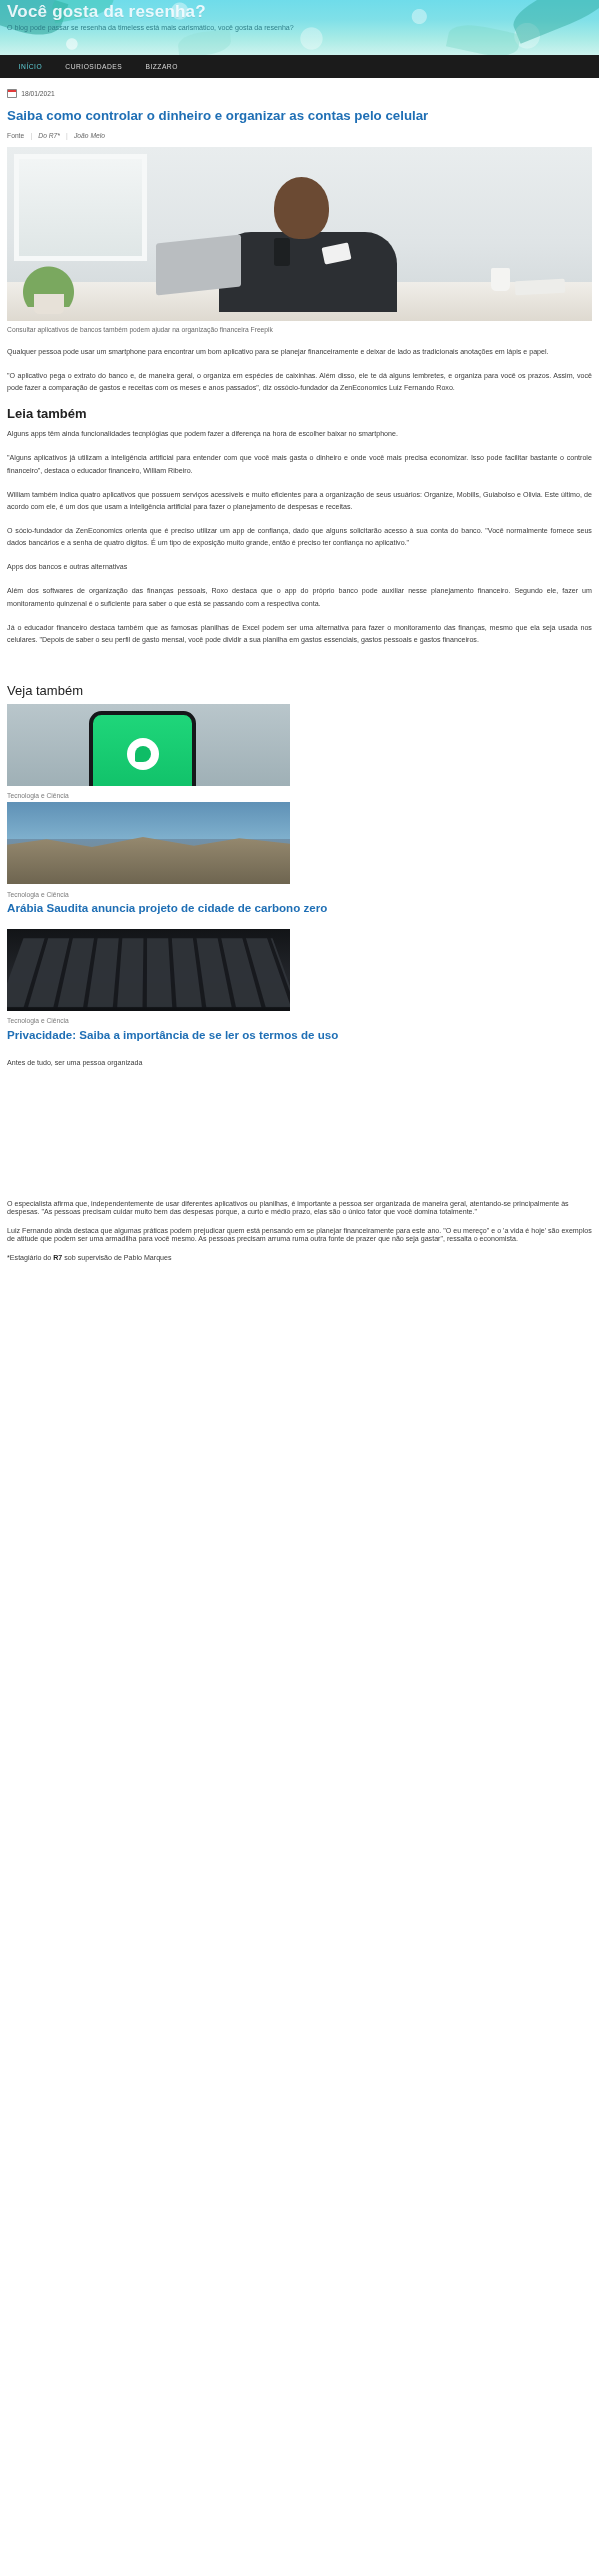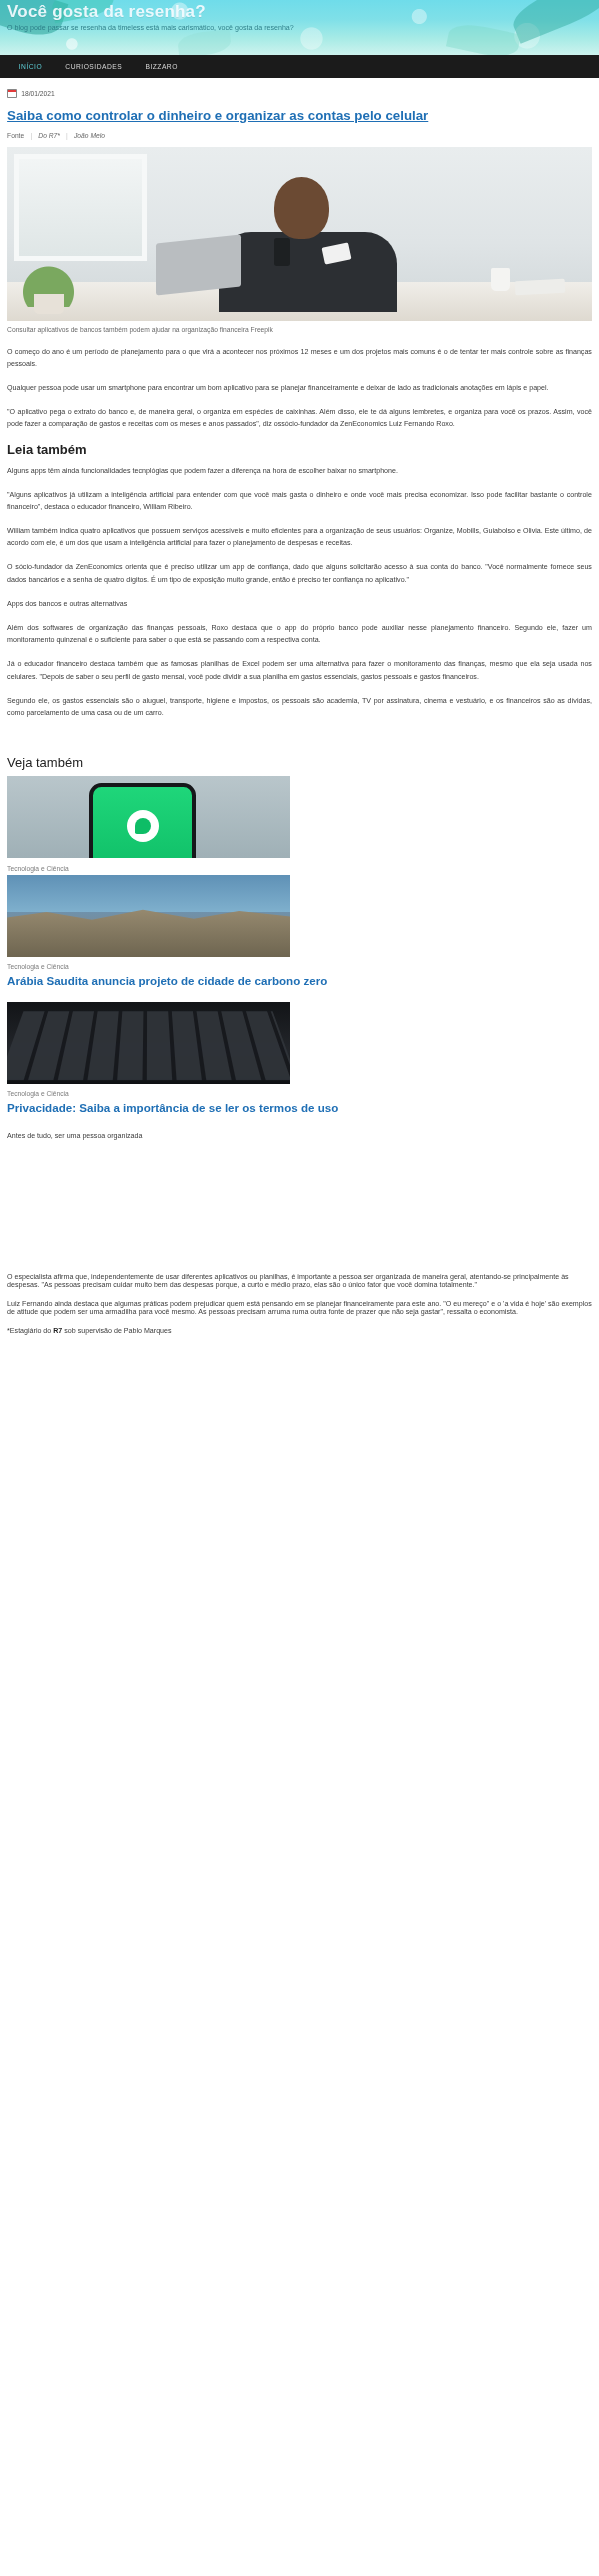--- a/index.html
+++ b/index.html
@@ -98,21 +98,20 @@
   }
   .meta-date { font-size: 6.7px; color: #555; }
 
   h1.headline {
     font-size: 13.3px;
     line-height: 1.45;
     font-weight: bold;
     color: #1f6fb5;
     margin: 1.8px 0 7.1px 0;
     text-align: justify;
-    text-decoration: underline;
   }
 
   .byline {
     font-size: 6.7px;
     color: #666;
     display: flex;
     align-items: center;
     gap: 6.2px;
     margin-bottom: 8px;
   }
@@ -346,35 +345,33 @@
       <div class="person-body"></div>
       <div class="person-head"></div>
       <div class="laptop"></div>
       <div class="phone"></div>
       <div class="card"></div>
       <div class="cup"></div>
       <div class="notebook"></div>
     </div>
     <div class="caption">Consultar aplicativos de bancos também podem ajudar na organização financeira Freepik</div>
 
-    <p class="body">O começo do ano é um período de planejamento para o que virá a acontecer nos próximos 12 meses e um dos projetos mais comuns é o de tentar ter mais controle sobre as finanças pessoais.</p>
     <p class="body">Qualquer pessoa pode usar um smartphone para encontrar um bom aplicativo para se planejar financeiramente e deixar de lado as tradicionais anotações em lápis e papel.</p>
     <p class="body">"O aplicativo pega o extrato do banco e, de maneira geral, o organiza em espécies de caixinhas. Além disso, ele te dá alguns lembretes, e organiza para você os prazos. Assim, você pode fazer a comparação de gastos e receitas com os meses e anos passados", diz ossócio-fundador da ZenEconomics Luiz Fernando Roxo.</p>
 
     <h3 class="subhead">Leia também</h3>
 
     <p class="body">Alguns apps têm ainda funcionalidades tecnplógias que podem fazer a diferença na hora de escolher baixar no smartphone.</p>
     <p class="body">"Alguns aplicativos já utilizam a inteligência artificial para entender com que você mais gasta o dinheiro e onde você mais precisa economizar. Isso pode facilitar bastante o controle financeiro", destaca o educador financeiro, William Ribeiro.</p>
     <p class="body">William também indica quatro aplicativos que possuem serviços acessíveis e muito eficientes para a organização de seus usuários: Organize, Mobills, Guiabolso e Olivia. Este último, de acordo com ele, é um dos que usam a inteligência artificial para fazer o planejamento de despesas e receitas.</p>
     <p class="body">O sócio-fundador da ZenEconomics orienta que é preciso utilizar um app de confiança, dado que alguns solicitarão acesso à sua conta do banco. "Você normalmente fornece seus dados bancários e a senha de quatro dígitos. É um tipo de exposição muito grande, então é preciso ter confiança no aplicativo."</p>
 
     <p class="body">Apps dos bancos e outras alternativas</p>
     <p class="body">Além dos softwares de organização das finanças pessoais, Roxo destaca que o app do próprio banco pode auxiliar nesse planejamento financeiro. Segundo ele, fazer um monitoramento quinzenal é o suficiente para saber o que está se passando com a respectiva conta.</p>
     <p class="body">Já o educador financeiro destaca também que as famosas planilhas de Excel podem ser uma alternativa para fazer o monitoramento das finanças, mesmo que ela seja usada nos celulares. "Depois de saber o seu perfil de gasto mensal, você pode dividir a sua planilha em gastos essenciais, gastos pessoais e gastos financeiros.</p>
-    <p class="body">Segundo ele, os gastos essenciais são o aluguel, transporte, higiene e impostos, os pessoais são academia, TV por assinatura, cinema e vestuário, e os financeiros são as dívidas, como parcelamento de uma casa ou de um carro.</p>
 
     <h3 class="veja">Veja também</h3>
 
     <div class="rel-item">
       <div class="rel-thumb t1">
         <div class="ph">
           <div class="ph-logo"></div>
         </div>
       </div>
       <div class="rel-kicker">Tecnologia e Ciência</div>

